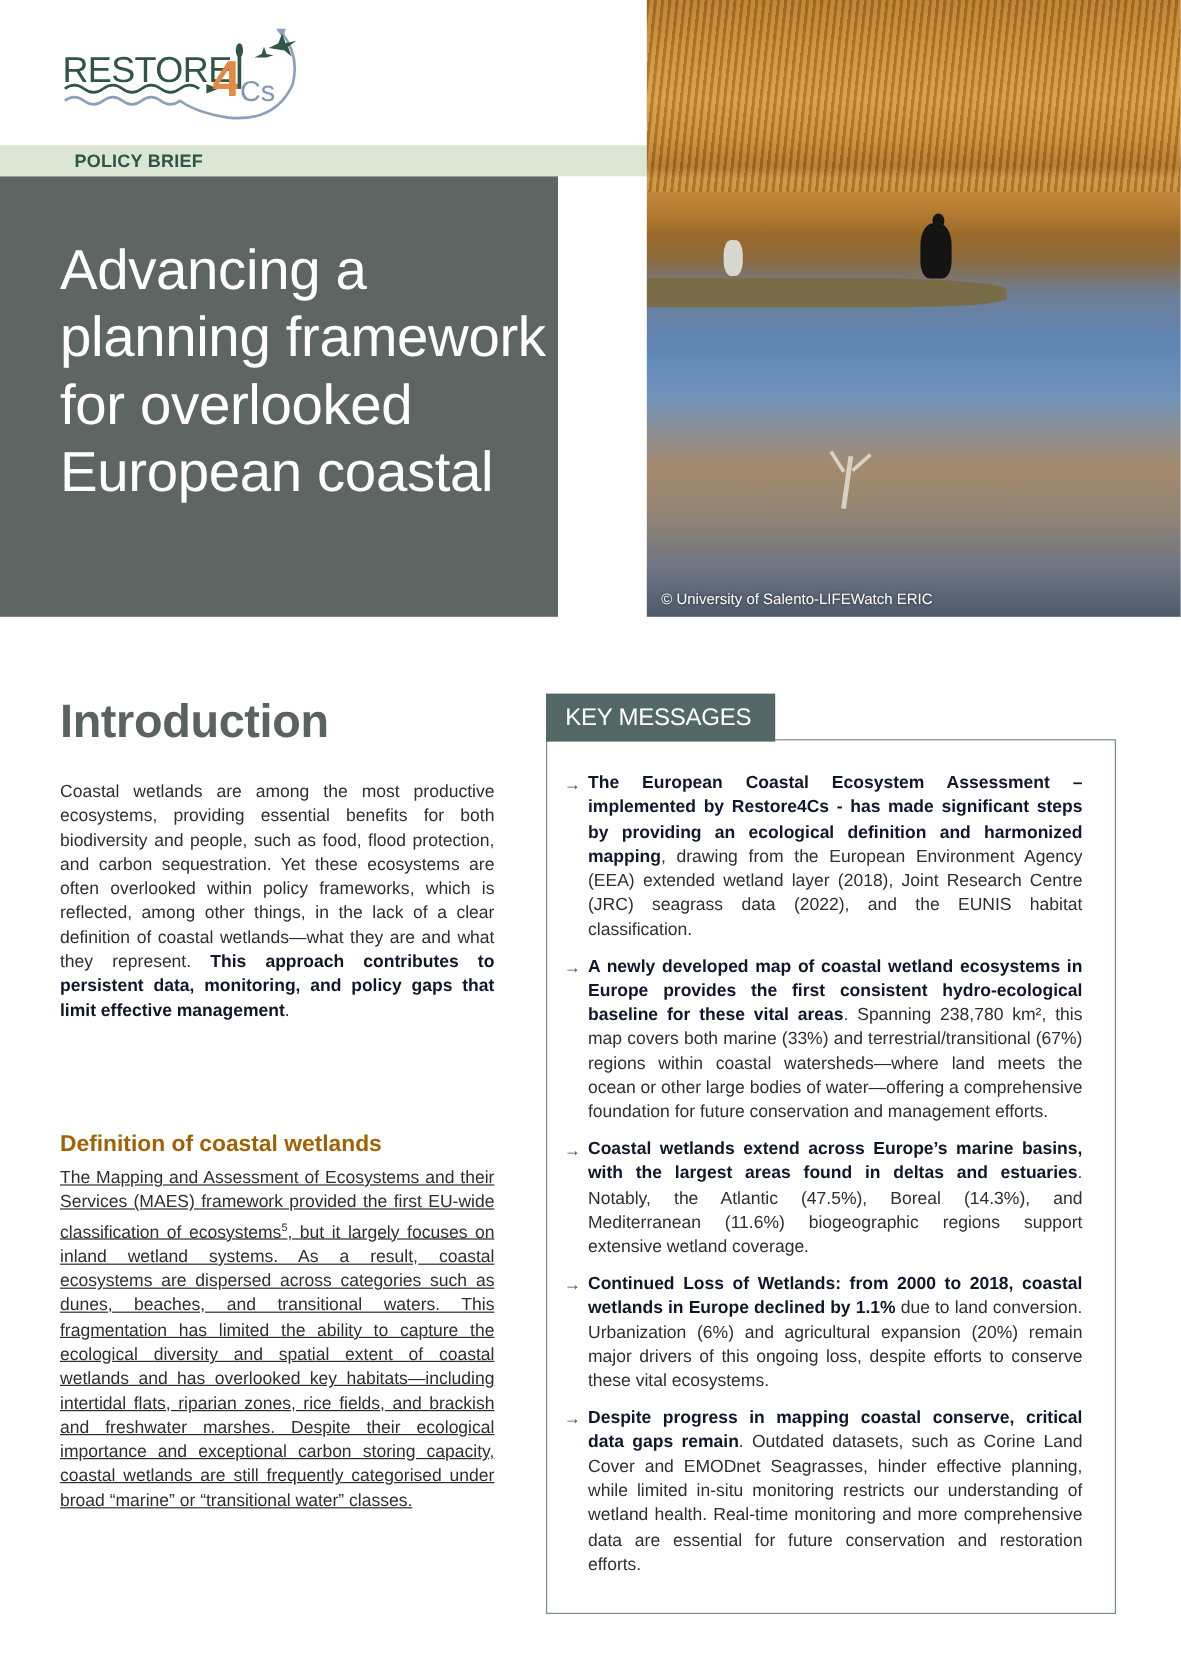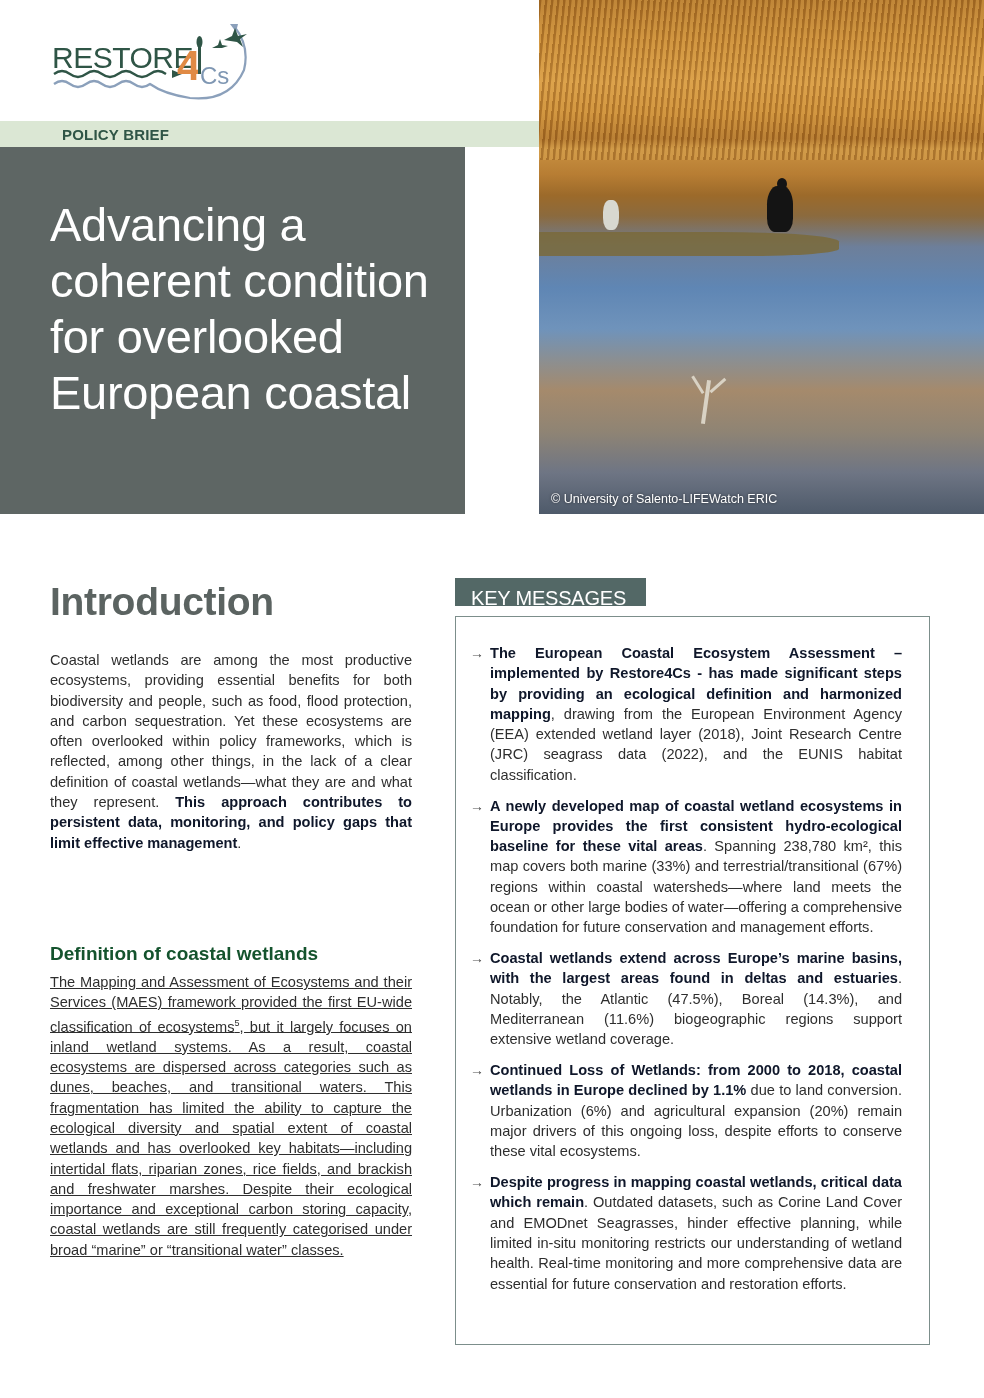--- a/index.html
+++ b/index.html
@@ -29,26 +29,26 @@
   .duck { position: absolute; left: 64px; top: 200px; width: 16px; height: 30px; background: #d8d8d0; border-radius: 40%; }
   .branch { position: absolute; left: 165px; top: 380px; width: 4px; height: 44px; background: #d9d2c4; transform: rotate(8deg); }
   .branch::before { content: ""; position: absolute; left: -10px; top: -4px; width: 3px; height: 20px; background: #d9d2c4; transform: rotate(-40deg); }
   .branch::after { content: ""; position: absolute; left: 10px; top: -6px; width: 3px; height: 20px; background: #d9d2c4; transform: rotate(40deg); }
   .photo-credit { position: absolute; left: 12px; bottom: 8px; font-size: 12.5px; color: #ffffff; text-shadow: 0 0 3px rgba(0,0,0,0.6); }
 
   
   .intro-heading { position: absolute; left: 50px; top: 580px; font-size: 39px; font-weight: bold; color: #5b6361; letter-spacing: -0.3px; }
   .body-text { font-size: 14.6px; line-height: 20.3px; color: #2e2e2e; text-align: justify; hyphens: manual; }
   .intro-para { position: absolute; left: 50px; top: 650px; width: 362px; }
-  .def-heading { position: absolute; left: 50px; top: 943px; font-size: 19px; font-weight: bold; color: #14532d; }
+  .def-heading { position: absolute; left: 50px; top: 943px; font-size: 19px; font-weight: bold; color: #a16207; }
   .def-para { position: absolute; left: 50px; top: 972px; width: 362px; text-decoration: underline; }
   b { font-weight: bold; color: #0f172a; }
 
   
-  .km-tab { position: absolute; left: 455px; top: 578px; width: 191px; height: 28px; background: #536866; }
+  .km-tab { position: absolute; left: 455px; top: 578px; width: 191px; height: 40px; background: #536866; }
   .km-tab span { position: absolute; left: 16px; top: 9px; font-size: 20px; color: #ffffff; letter-spacing: -0.2px; }
   .km-box { position: absolute; left: 455px; top: 616px; width: 475px; height: 729px; border: 1.5px solid #7c8e8b; }
   .km-list { position: absolute; left: 470px; top: 643px; width: 432px; list-style: none; }
   .km-item { position: relative; padding-left: 20px; margin-bottom: 10.5px; }
   .km-arrow { position: absolute; left: 0; top: 0; font-size: 14px; color: #4d4d4d; line-height: 20.3px; }
 </style>
 </head>
 <body>
 
 <div class="header">
@@ -67,21 +67,21 @@
       <path d="M174 22 l8 -4 l3 -8 l3 8 l9 -2 l-7 5 l3 8 l-6 -5 z" fill="#2f5546"></path>
     </svg>
 
     <div class="policy-band">
       <span class="policy-label">POLICY BRIEF</span>
     </div>
 
     <div class="title-panel">
       <h1 class="title">
         <span>Advancing a</span><br>
-        <span>coherent condition</span><br>
+        <span>planning framework</span><br>
         <span>for overlooked</span><br>
         <span>European coastal</span><br>
       </h1>
     </div>
   </div>
 
   <div class="photo">
     <div class="reeds"></div>
     <div class="islet"></div>
     <div class="duck"></div>
@@ -114,15 +114,15 @@
   <li class="km-item body-text">
     <span class="km-arrow">→</span>
     <b>Coastal wetlands extend across Europe’s marine basins, with the largest areas found in deltas and estuaries</b><span>. Notably, the Atlantic (47.5%), Boreal (14.3%), and Mediterranean (11.6%) biogeographic regions support extensive wetland coverage.</span>
   </li>
   <li class="km-item body-text">
     <span class="km-arrow">→</span>
     <b>Continued Loss of Wetlands: from 2000 to 2018, coastal wetlands in Europe declined by 1.1%</b><span> due to land conversion. Urbanization (6%) and agricultural expansion (20%) remain major drivers of this ongoing loss, despite efforts to conserve these vital ecosystems.</span>
   </li>
   <li class="km-item body-text">
     <span class="km-arrow">→</span>
-    <b>Despite progress in mapping coastal wetlands, critical data which remain</b><span>. Outdated datasets, such as Corine Land Cover and EMODnet Seagrasses, hinder effective planning, while limited in-situ monitoring restricts our understanding of wetland health. Real-time monitoring and more comprehensive data are essential for future conservation and restoration efforts.</span>
+    <b>Despite progress in mapping coastal conserve, critical data gaps remain</b><span>. Outdated datasets, such as Corine Land Cover and EMODnet Seagrasses, hinder effective planning, while limited in-situ monitoring restricts our understanding of wetland health. Real-time monitoring and more comprehensive data are essential for future conservation and restoration efforts.</span>
   </li>
 </ul>
 
 </body></html>

